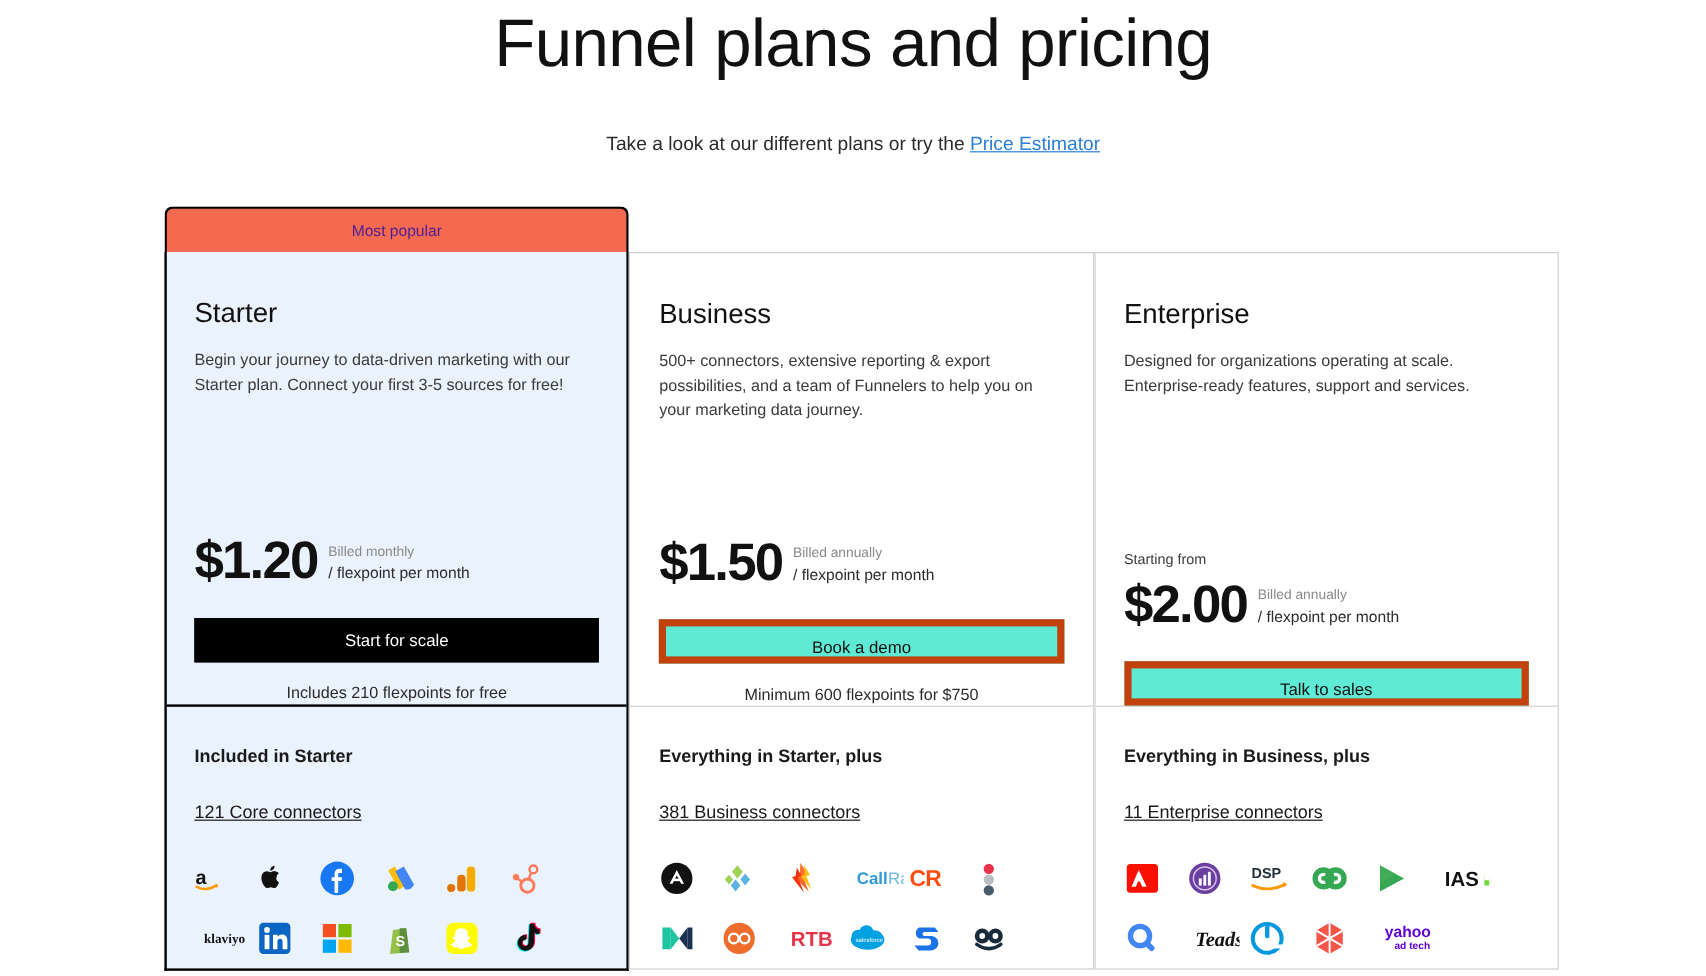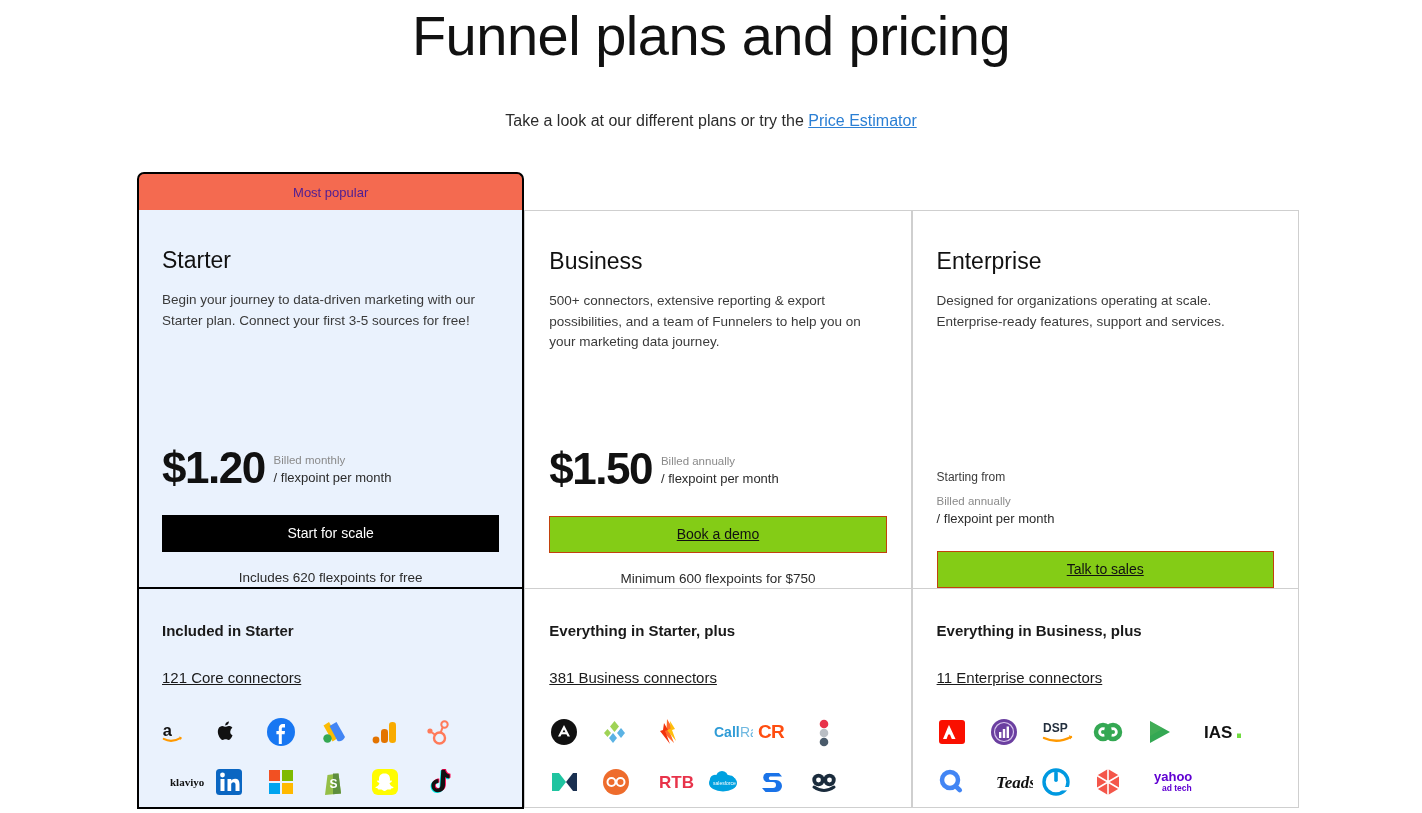--- a/index.html
+++ b/index.html
@@ -129,21 +129,21 @@
     height: 37px;
     margin-top: 24px;
     font-size: 14px;
     font-weight: 500;
     font-family: "Liberation Sans", sans-serif;
     cursor: pointer;
     line-height: 35px;
     text-align: center;
   }
   .cta.solid { background: #000000; color: #ffffff; border: 1px solid #000000; }
-  .cta.outline { background: #84cc16; color: #111111; border: 1px solid #c2410c; text-decoration: underline; }
+  .cta.outline { background: #5eead4; color: #111111; border: 6px solid #c2410c; }
 
   .cta-note {
     font-size: 13.5px;
     line-height: 18px;
     color: #2b2b2b;
     text-align: center;
     margin-top: 17px;
   }
 
   .card-divider { height: 1px; background: #cfcfcf; }
@@ -202,21 +202,21 @@
             <div class="plan-desc">Begin your journey to data-driven marketing with our Starter plan. Connect your first 3-5 sources for free!</div>
             <div class="price-block">
               <div class="price-row">
                 <div class="price-amount">$1.20</div>
                 <div class="price-meta">
                   <div class="billed">Billed monthly</div>
                   <div class="per-unit">/ flexpoint per month</div>
                 </div>
               </div>
               <button class="cta solid">Start for scale</button>
-              <div class="cta-note">Includes 620 flexpoints for free</div>
+              <div class="cta-note">Includes 210 flexpoints for free</div>
             </div>
           </div>
           <div class="card-divider"></div>
           <div class="card-bottom"><div class="included-title">Included in Starter</div><a class="connector-link" href="#">121 Core connectors</a><div class="logo-grid">
               <div class="logo-cell">
                 <svg class="lg" width="26" height="30" viewBox="0 0 30 30">
                   <text x="1" y="20" font-family="Liberation Sans,sans-serif" font-size="19" font-weight="700" fill="#111">a</text>
                   <path d="M2 23 Q11 28 21 22" stroke="#ff9900" stroke-width="2.4" fill="none" stroke-linecap="round"></path>
                   <path d="M20 20 l3 1.5 -1.5 3z" fill="#ff9900"></path>
                 </svg>
@@ -410,20 +410,21 @@
       </div>
       <div class="plan-col">
         <div class="banner-slot"></div>
         <div class="card">
           <div class="card-top">
             <div class="plan-name">Enterprise</div>
             <div class="plan-desc">Designed for organizations operating at scale. Enterprise-ready features, support and services.</div>
             <div class="price-block">
               <div class="starting-from">Starting from</div>
               <div class="price-row">
+                <div class="price-amount">$2.00</div>
                 <div class="price-meta">
                   <div class="billed">Billed annually</div>
                   <div class="per-unit">/ flexpoint per month</div>
                 </div>
               </div>
               <button class="cta outline">Talk to sales</button>
             </div>
           </div>
           <div class="card-divider"></div>
           <div class="card-bottom"><div class="included-title">Everything in Business, plus</div><a class="connector-link" href="#">11 Enterprise connectors</a><div class="logo-grid">

